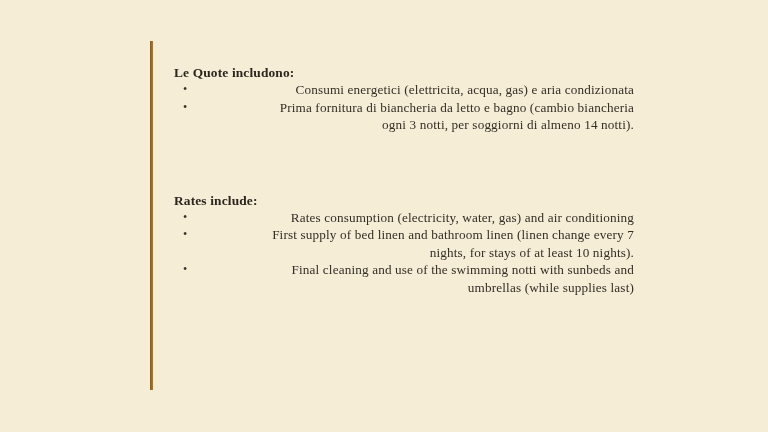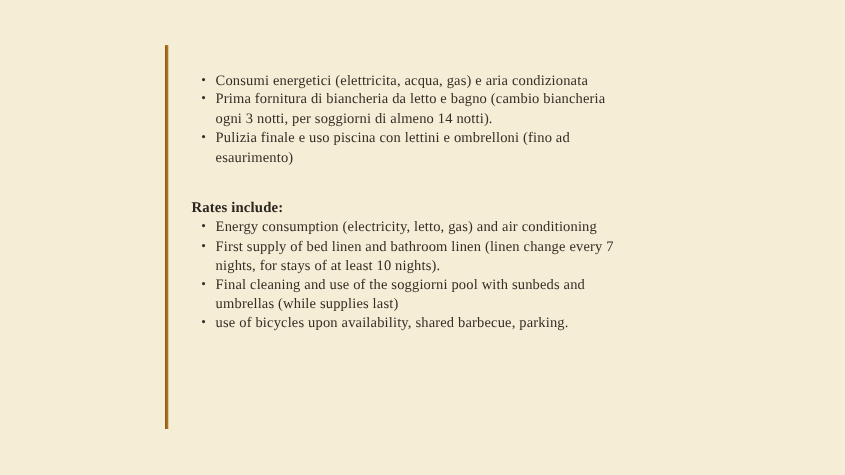--- a/index.html
+++ b/index.html
@@ -26,33 +26,34 @@
   .content {
     position: absolute;
     left: 174px;
     top: 64px;
     width: 460px;
     font-size: 13.2px;
     line-height: 17.4px;
     letter-spacing: 0.15px;
   }
   .section + .section {
-    margin-top: 29px;
+    margin-top: 58px;
   }
   .section-heading {
     margin: 0;
     font-size: 13.4px;
     line-height: 17.4px;
     font-weight: bold;
     color: #2b261f;
   }
   ul.bullet-list {
     margin: 0;
     padding: 0;
     list-style: none;
+    text-align: right;
   }
   ul.bullet-list li {
     position: relative;
     padding-left: 22px;
     white-space: pre-line;
   }
   ul.bullet-list li::before {
     content: "\2022";
     position: absolute;
     left: 9px;
@@ -64,35 +65,33 @@
 </head>
 <body>
 
 <div class="page">
 
   <div class="accent-line"></div>
 
   <div class="content">
 
     <div class="section">
+      <h2 class="section-heading">Le Quote includono:</h2>
       <ul class="bullet-list">
         <li>Consumi energetici (elettricita, acqua, gas) e aria condizionata</li>
         <li>Prima fornitura di biancheria da letto e bagno (cambio biancheria
 ogni 3 notti, per soggiorni di almeno 14 notti).</li>
-        <li>Pulizia finale e uso piscina con lettini e ombrelloni (fino ad
-esaurimento)</li>
       </ul>
     </div>
 
     <div class="section">
       <h2 class="section-heading">Rates include:</h2>
       <ul class="bullet-list">
-        <li>Energy consumption (electricity, letto, gas) and air conditioning</li>
+        <li>Rates consumption (electricity, water, gas) and air conditioning</li>
         <li>First supply of bed linen and bathroom linen (linen change every 7
 nights, for stays of at least 10 nights).</li>
-        <li>Final cleaning and use of the soggiorni pool with sunbeds and
+        <li>Final cleaning and use of the swimming notti with sunbeds and
 umbrellas (while supplies last)</li>
-        <li>use of bicycles upon availability, shared barbecue, parking.</li>
       </ul>
     </div>
 
   </div>
 </div>
 
 </body></html>

